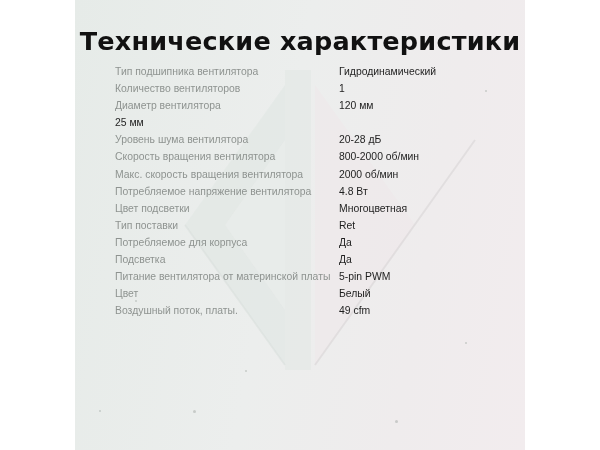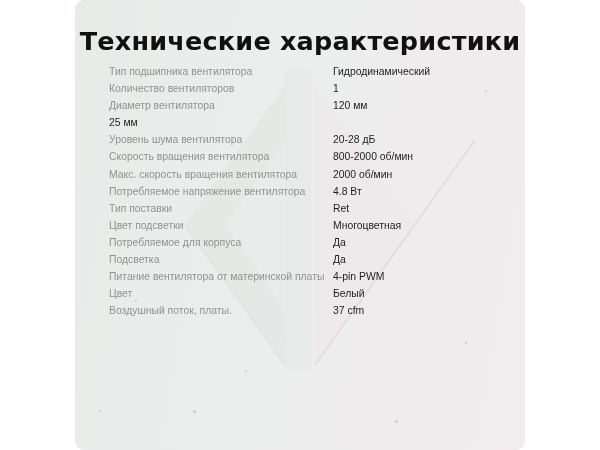--- a/index.html
+++ b/index.html
@@ -3,29 +3,28 @@
   <meta charset="utf-8">
   <style>
     html, body { margin: 0; padding: 0; }
     body {
       width: 600px; height: 450px; background: #ffffff; position: relative; overflow: hidden;
       font-family: "Liberation Sans", "DejaVu Sans", sans-serif;
     }
     .panel {
       position: absolute; left: 75px; top: 0; width: 450px; height: 450px; overflow: hidden;
       background: linear-gradient(100deg, #e6ebe8 0%, #eceeed 45%, #efeced 75%, #f2ecee 100%);
-      border-radius: 9px;
     }
     .deco { position: absolute; left: 0; top: 0; width: 450px; height: 450px; }
     .title {
       position: absolute; left: 0; top: 26px; width: 450px; text-align: center;
       font-family: "DejaVu Sans", sans-serif; font-weight: bold; font-size: 25.5px;
       color: #111111; letter-spacing: 0.2px;
     }
-    .specs { position: absolute; left: 34px; top: 63px; width: 380px; }
+    .specs { position: absolute; left: 40px; top: 63px; width: 380px; }
     .row { display: flex; height: 17.1px; line-height: 17.1px; font-size: 10.4px; white-space: nowrap; }
     .label { width: 224px; color: #8e9390; }
     .value { color: #1e1e1e; }
     .speck { position: absolute; border-radius: 50%; background: #a9aeab; opacity: .55; }
   </style>
 </head>
 <body>
 
 <div class="panel">
   <svg class="deco" viewBox="0 0 450 450" xmlns="http://www.w3.org/2000/svg">
@@ -73,41 +72,41 @@
       </div>
     <div class="row">
         <span class="label">Макс. скорость вращения вентилятора</span>
         <span class="value">2000 об/мин</span>
       </div>
     <div class="row">
         <span class="label">Потребляемое напряжение вентилятора</span>
         <span class="value">4.8 Вт</span>
       </div>
     <div class="row">
+        <span class="label">Цвет подсветки</span>
+        <span class="value">Многоцветная</span>
+      </div>
+    <div class="row">
         <span class="label">Тип поставки</span>
         <span class="value">Ret</span>
-      </div>
-    <div class="row">
-        <span class="label">Цвет подсветки</span>
-        <span class="value">Многоцветная</span>
       </div>
     <div class="row">
         <span class="label">Потребляемое для корпуса</span>
         <span class="value">Да</span>
       </div>
     <div class="row">
         <span class="label">Подсветка</span>
         <span class="value">Да</span>
       </div>
     <div class="row">
         <span class="label">Питание вентилятора от материнской платы</span>
-        <span class="value">4-pin PWM</span>
+        <span class="value">5-pin PWM</span>
       </div>
     <div class="row">
         <span class="label">Цвет</span>
         <span class="value">Белый</span>
       </div>
     <div class="row">
         <span class="label">Воздушный поток, платы.</span>
-        <span class="value">37 cfm</span>
+        <span class="value">49 cfm</span>
       </div>
   </div>
 </div>
 
 </body></html>

